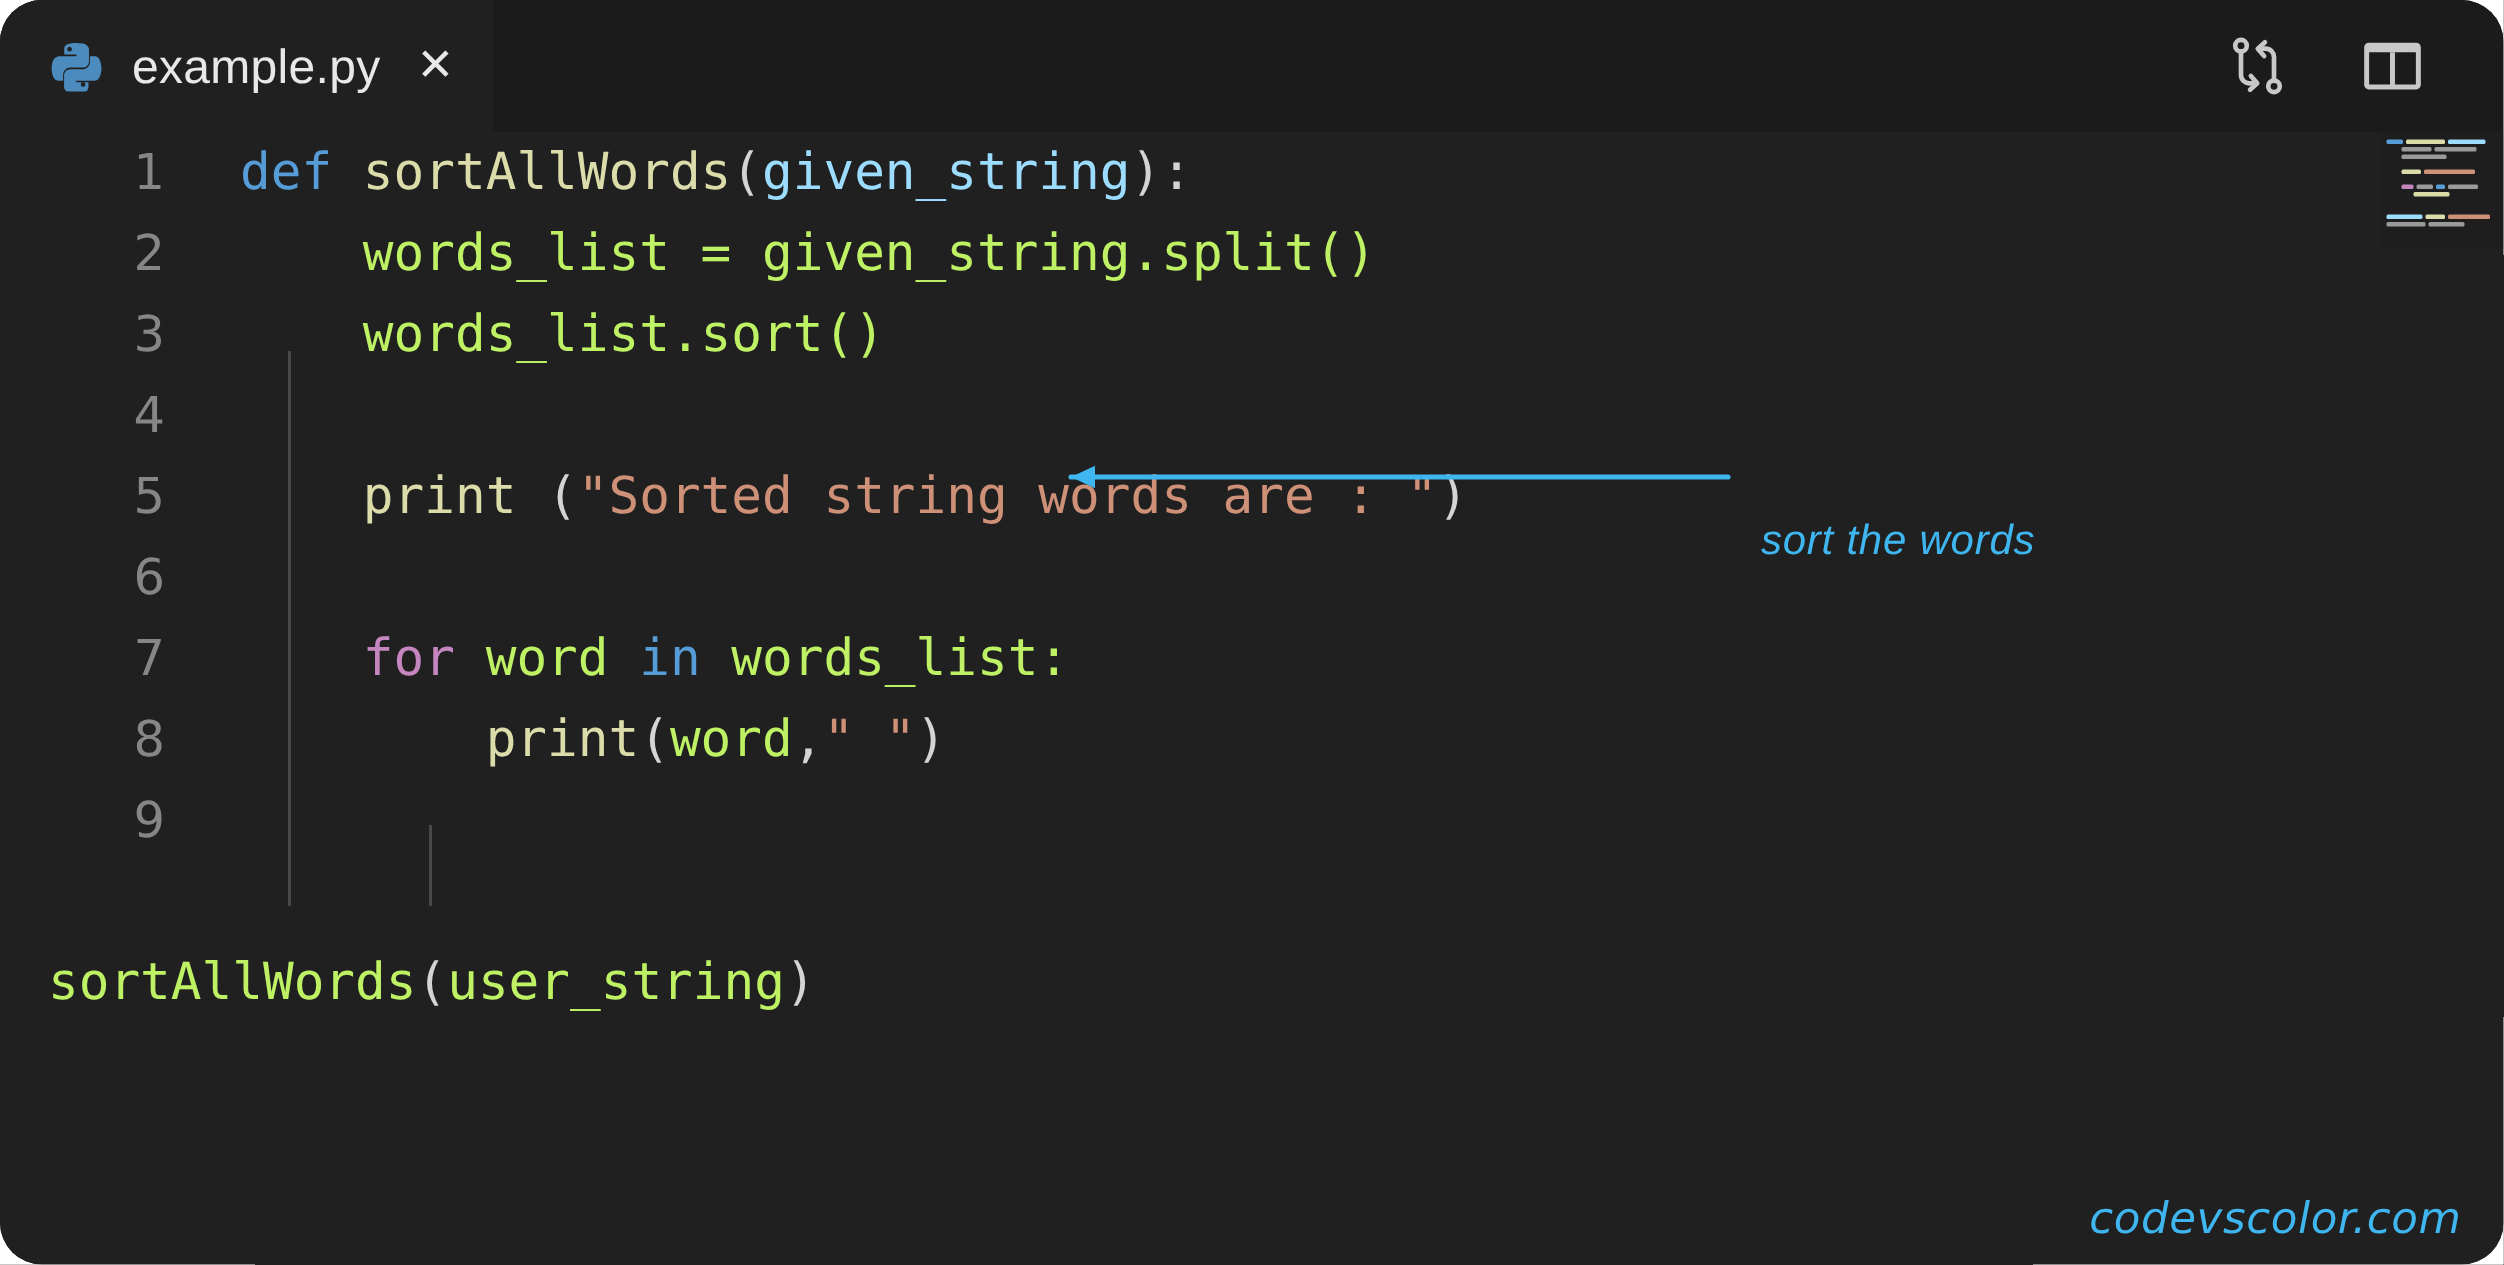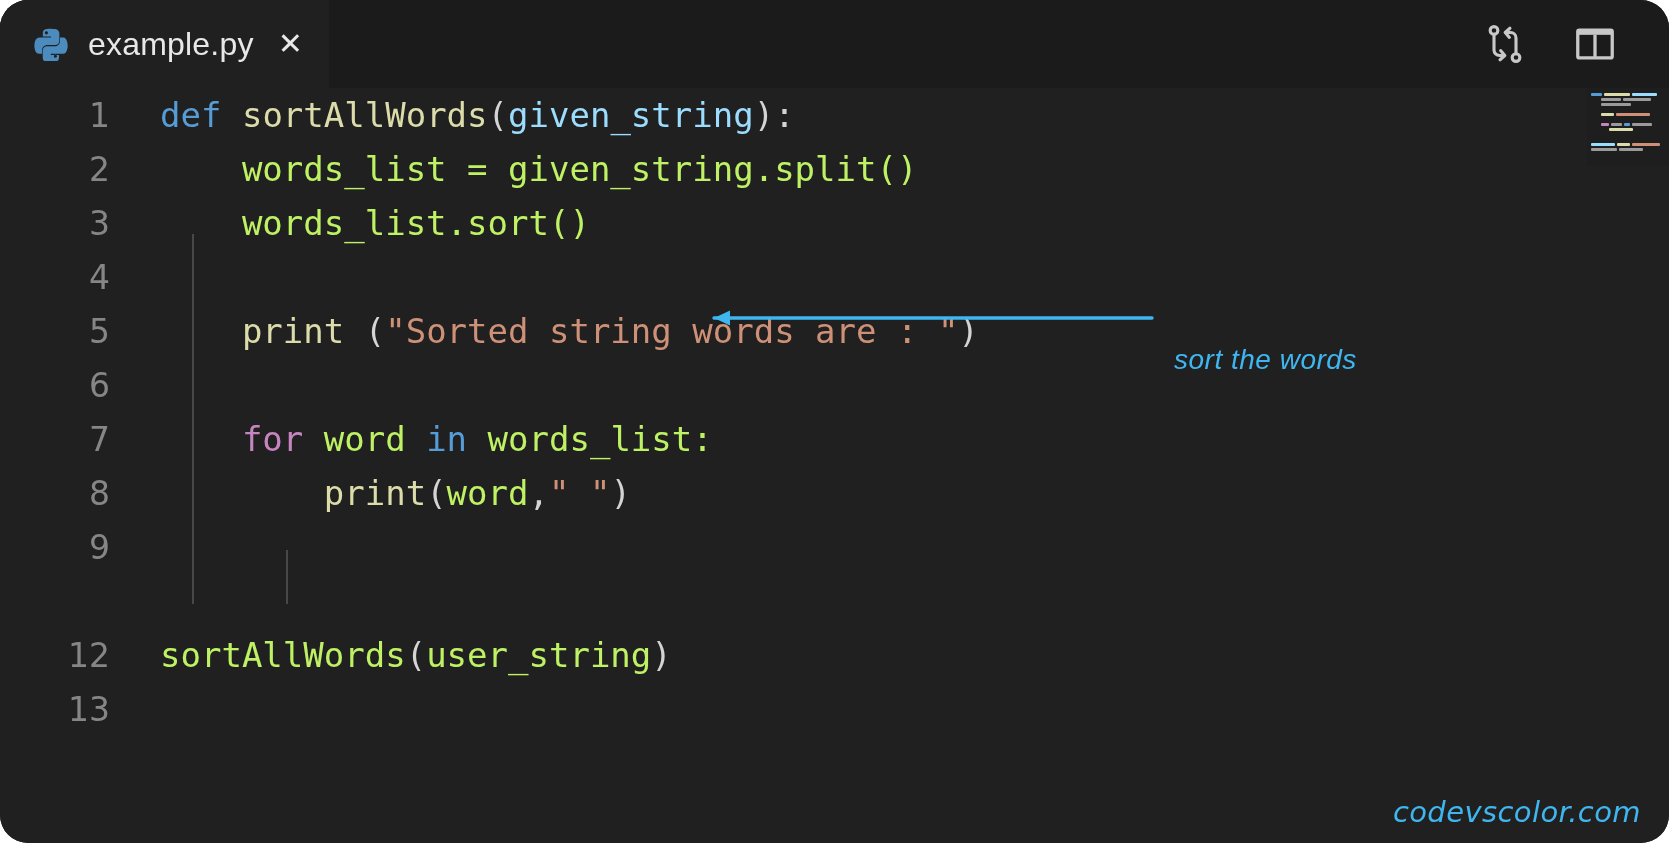--- a/index.html
+++ b/index.html
@@ -273,25 +273,23 @@
           <div class="code-text"><span class="tok-plain">        </span><span class="tok-fn">print</span><span class="tok-punct">(</span><span class="tok-plain">word</span><span class="tok-punct">,</span><span class="tok-str">" "</span><span class="tok-punct">)</span></div>
         </div>
         <div class="code-row">
           <div class="gutter">9</div>
           <div class="code-text">&nbsp;</div>
         </div>
         <div class="code-row">
           <div class="code-text">&nbsp;</div>
         </div>
         <div class="code-row">
-          <div class="gutter">12</div>
           <div class="code-text"><span class="tok-plain">sortAllWords</span><span class="tok-punct">(</span><span class="tok-plain">user_string</span><span class="tok-punct">)</span></div>
         </div>
         <div class="code-row">
-          <div class="gutter">13</div>
           <div class="code-text">&nbsp;</div>
         </div>
       </div>
 
     <div class="annotation">
       <svg width="670" height="44" viewBox="0 0 670 44" xmlns="http://www.w3.org/2000/svg">
         <line x1="14" y1="22" x2="452" y2="22" stroke="#3fb6ef" stroke-width="3.4" stroke-linecap="round"></line>
         <path d="M14 22 L30 14.5 L30 29.5 Z" fill="#3fb6ef"></path>
       </svg>
     </div>

